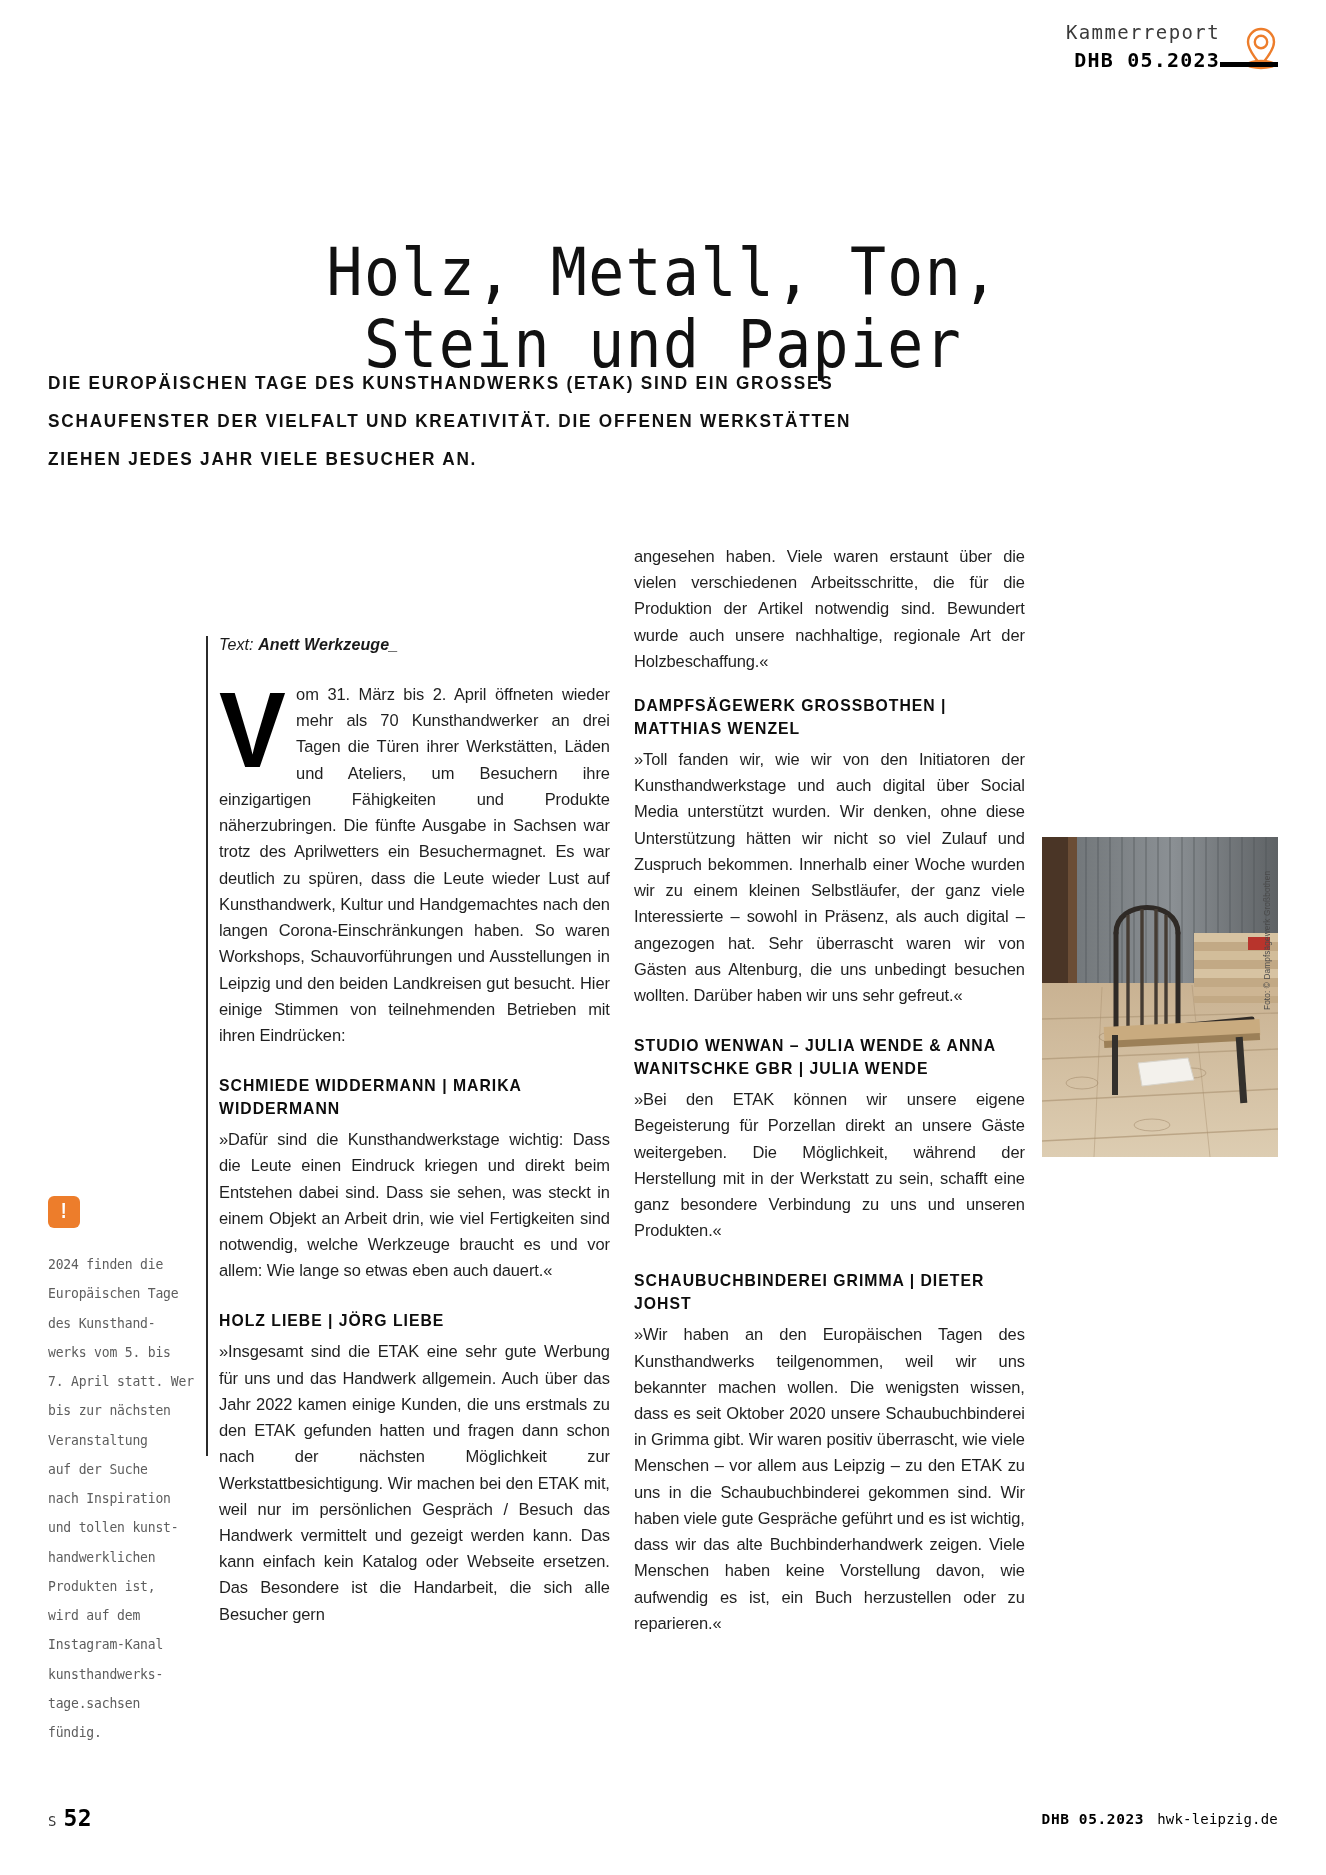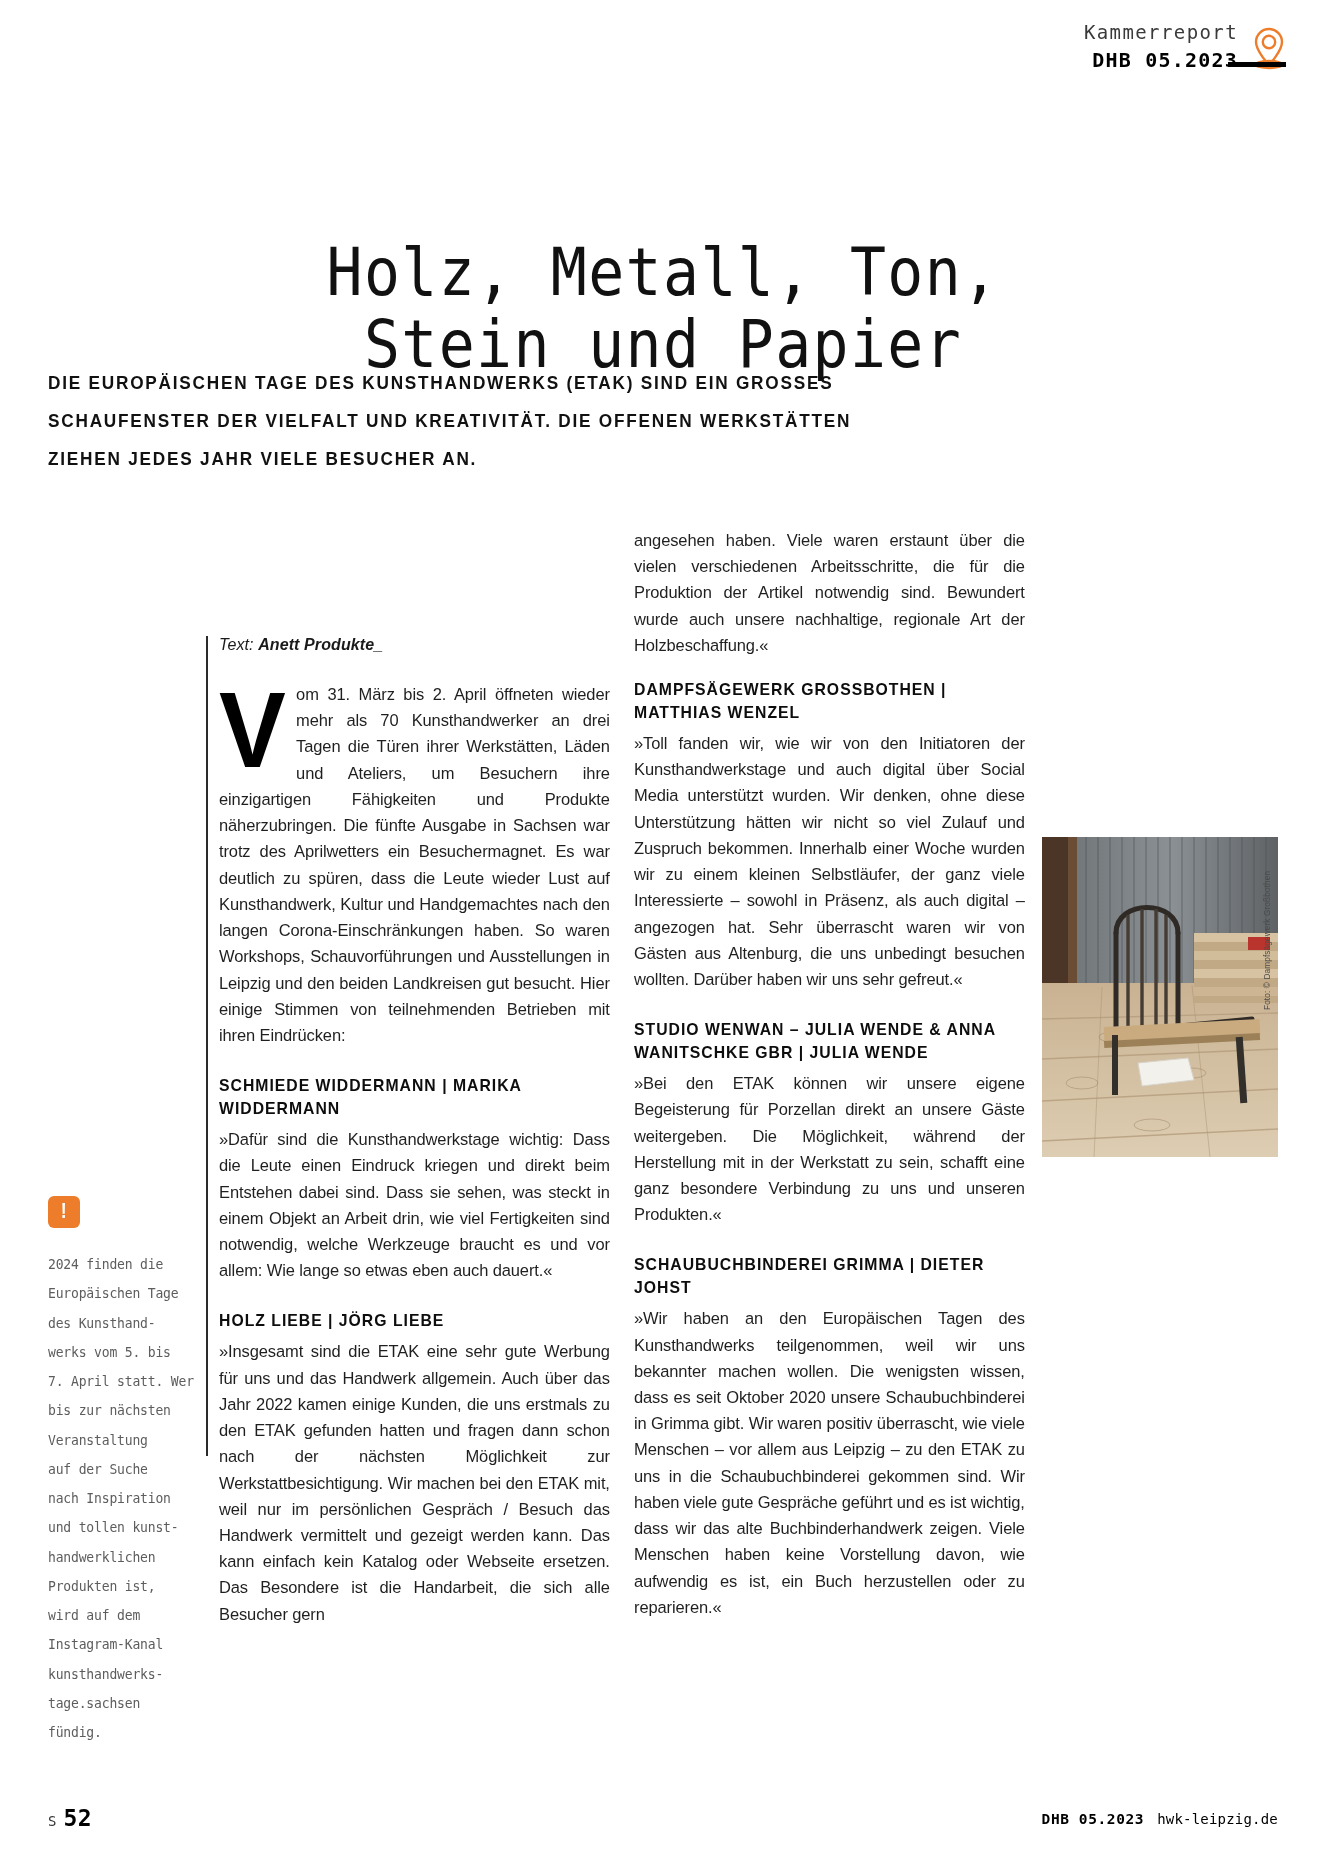--- a/index.html
+++ b/index.html
@@ -14,24 +14,24 @@
     background: #ffffff;
     font-family: "Liberation Sans", sans-serif;
     overflow: hidden;
     color: #1a1a1a;
   }
 
   
   .masthead {
     position: absolute;
     top: 22px;
-    right: 40px;
+    right: 48px;
     display: flex;
     align-items: flex-start;
-    gap: 14px;
+    gap: 24px;
   }
   .masthead-text {
     text-align: right;
     line-height: 1.15;
   }
   .mast-kicker {
     font-family: "DejaVu Sans Mono", monospace;
     font-size: 19px;
     letter-spacing: 1.4px;
     color: #3a3a3a;
@@ -132,21 +132,21 @@
   }
   .sidebar-text span { display: block; white-space: nowrap; }
 
   
   .col {
     position: absolute;
     width: 405px;
     font-family: "Liberation Sans", sans-serif;
   }
   .col-left  { left: 219px; top: 636px; }
-  .col-right { left: 634px; top: 528px; }
+  .col-right { left: 634px; top: 544px; }
 
   .col-rule {
     position: absolute;
     left: 206px;
     top: 636px;
     width: 2px;
     height: 820px;
     background: #2b2b2b;
   }
 
@@ -319,21 +319,21 @@
         <span>tage.sachsen</span>
         <span>fündig.</span>
       </div>
   </aside>
 
   <div class="col-rule"></div>
 
   <div class="col col-left">
     <p class="byline">
       <span>Text:</span>
-      <b>Anett Produkte</b><span>_</span>
+      <b>Anett Werkzeuge</b><span>_</span>
     </p>
 
     <p class="body dropcap-para">
       <span class="dropcap">V</span><span>om 31. März bis 2. April öffneten wieder mehr als 70 Kunsthandwerker an drei Tagen die Türen ihrer Werkstätten, Läden und Ateliers, um Besuchern ihre einzigartigen Fähigkeiten und Produkte näherzubringen. Die fünfte Ausgabe in Sachsen war trotz des Aprilwetters ein Besuchermagnet. Es war deutlich zu spüren, dass die Leute wieder Lust auf Kunsthandwerk, Kultur und Handgemachtes nach den langen Corona-Einschränkungen haben. So waren Workshops, Schauvorführungen und Ausstellungen in Leipzig und den beiden Landkreisen gut besucht. Hier einige Stimmen von teilnehmenden Betrieben mit ihren Eindrücken:</span>
     </p>
 
     <h3 class="sect">SCHMIEDE WIDDERMANN | MARIKA WIDDERMANN</h3>
     <p class="body">»Dafür sind die Kunsthandwerkstage wichtig: Dass die Leute einen Eindruck kriegen und direkt beim Entstehen dabei sind. Dass sie sehen, was steckt in einem Objekt an Arbeit drin, wie viel Fertigkeiten sind notwendig, welche Werkzeuge braucht es und vor allem: Wie lange so etwas eben auch dauert.«</p>
 
     <h3 class="sect">HOLZ LIEBE | JÖRG LIEBE</h3>

